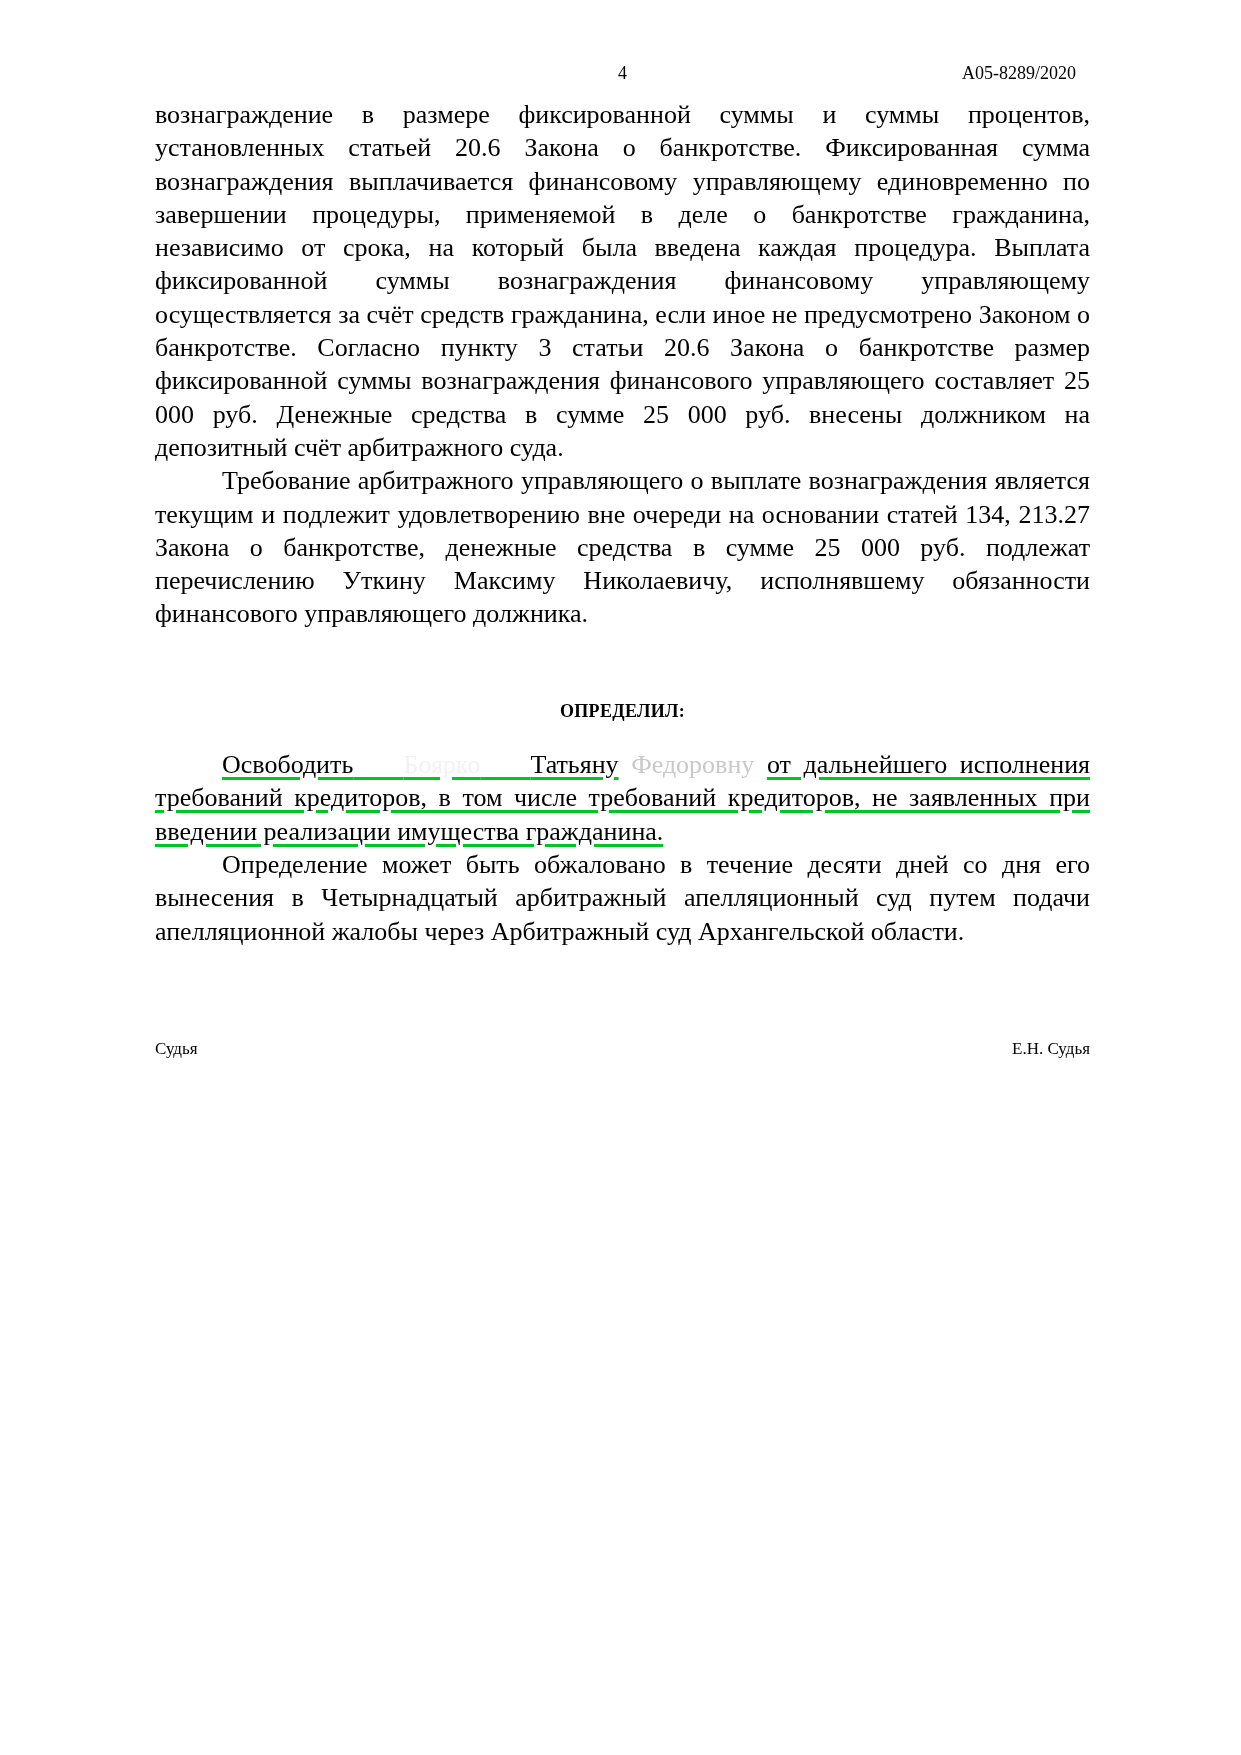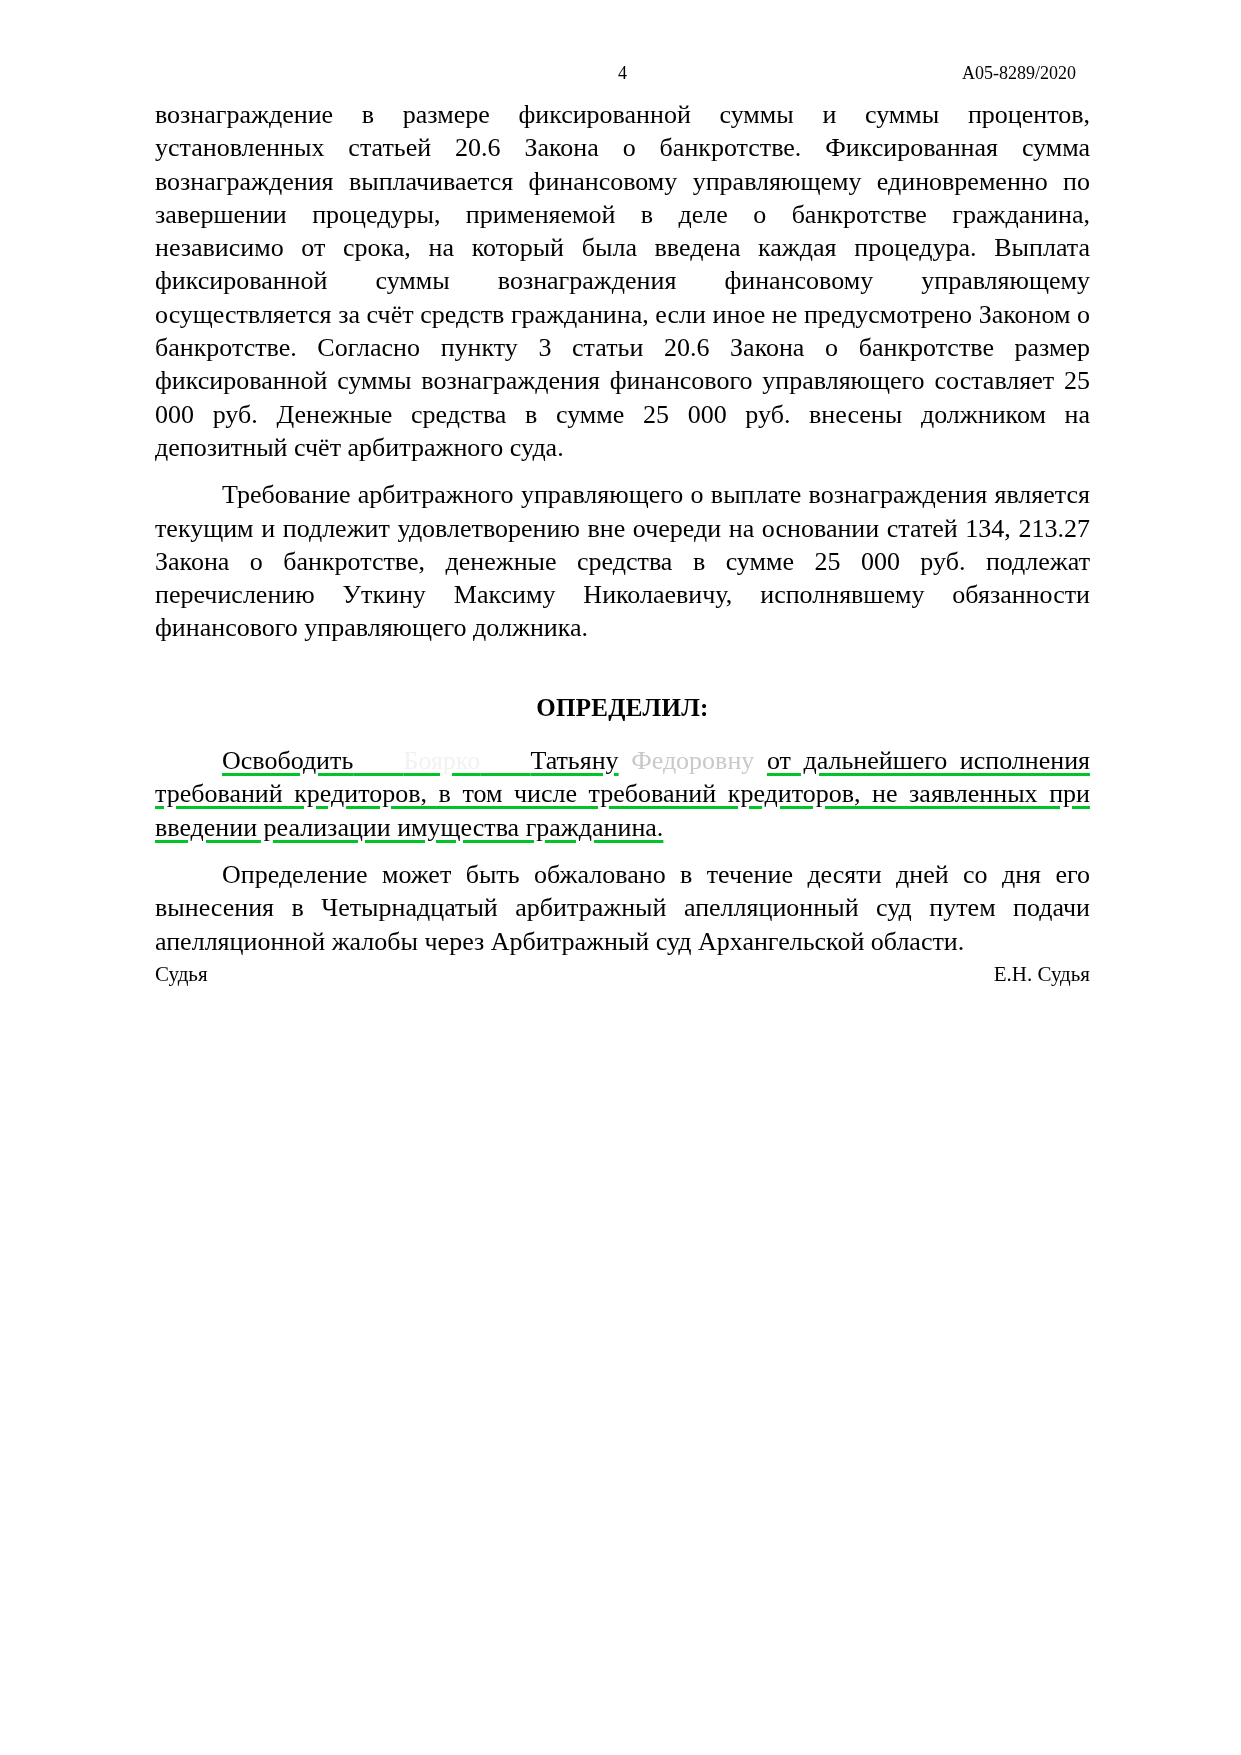--- a/index.html
+++ b/index.html
@@ -59,33 +59,32 @@
     line-height: 33.3px;
     text-align: justify;
     text-justify: inter-word;
     text-indent: 0;
     hyphens: none;
   }
   p.para.indent {
     text-indent: 67px;
   }
   p.para + p.para {
-    margin-top: 14px;
   }
   p.para.tight {
     margin-top: 0;
   }
 
   
   .ruling-heading {
     text-align: center;
     font-weight: bold;
-    font-size: 25px;
+    font-size: 18px;
     line-height: 33.3px;
-    margin: 46px 0 18px 0;
+    margin: 64px 0 18px 0;
     letter-spacing: 0.3px;
   }
 
   
   p.annotated {
     text-indent: 67px;
   }
   .mark-underline {
     text-decoration: underline;
     text-decoration-color: #00c428;
@@ -98,21 +97,22 @@
   }
   .faded-blank {
     color: #f2f2f2;
   }
 
   
   .signature-row {
     display: flex;
     justify-content: space-between;
     align-items: baseline;
-    font-size: 21px;
+    margin-top: 84px;
+    font-size: 17px;
     line-height: 33.3px;
   }
   .sig-left { white-space: nowrap; }
   .sig-right { white-space: nowrap; }
 </style>
 </head>
 <body>
 
 <div class="page">
   <div class="content">

